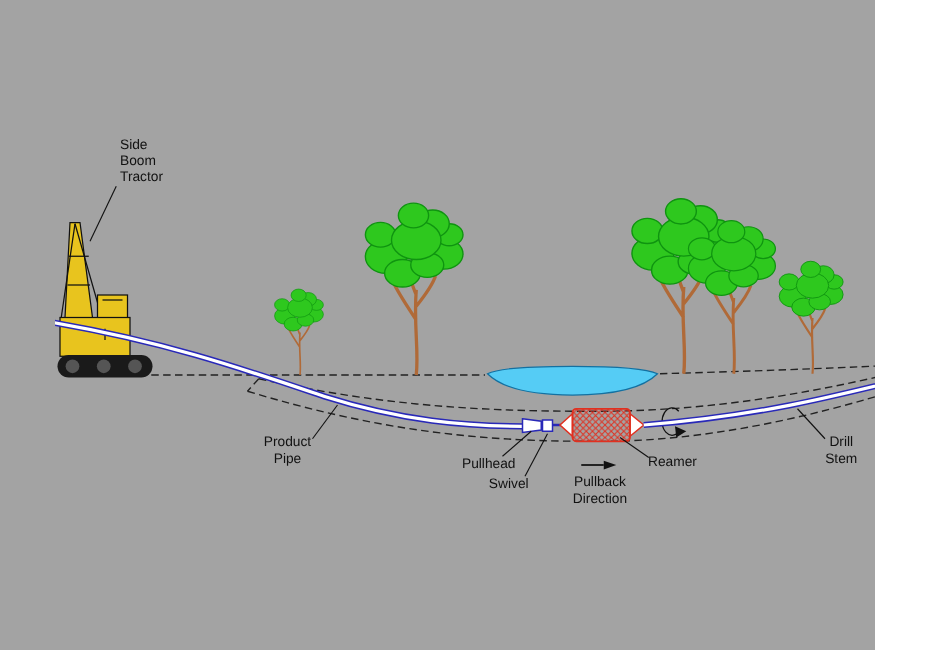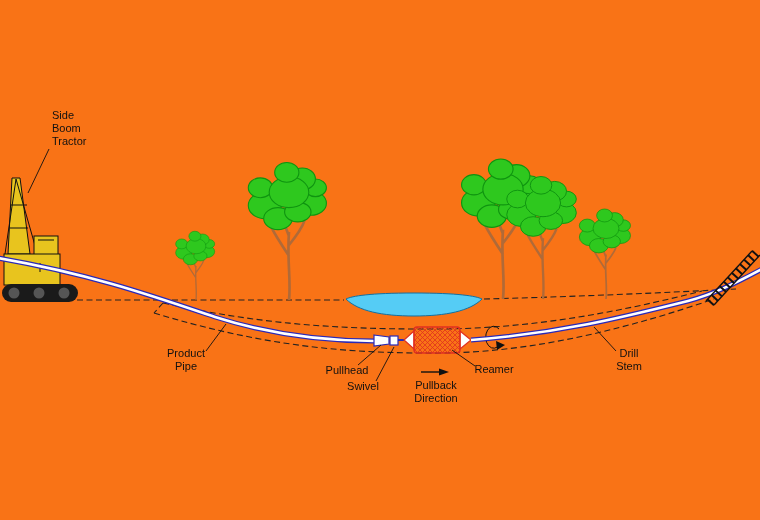--- a/index.html
+++ b/index.html
@@ -1,17 +1,17 @@
 <!DOCTYPE html>
 <html><head>
 <meta charset="utf-8">
 <style>
   html,body{margin:0;padding:0;background:#ffffff;}
-  .canvas{position:relative;width:760px;height:520px;background:#f97316;overflow:hidden;
-          font-family:"Liberation Sans", sans-serif;}
+  .canvas{position:relative;width:656px;height:520px;background:#a3a3a3;overflow:hidden;
+          font-family:"Liberation Sans", sans-serif;padding-left:44px;}
   svg{display:block;}
   text{font-family:"Liberation Sans", sans-serif;font-size:11px;fill:#111;}
   .dash{stroke:#222;stroke-width:1.1;stroke-dasharray:6 3.5;fill:none;}
   .leader{stroke:#111;stroke-width:0.9;fill:none;}
   .leaf{fill:#2ec81e;stroke:#0f9410;stroke-width:1;}
   .trunk{stroke:#b06a38;stroke-width:2.4;fill:none;}
   .pipe-core{fill:none;stroke-width:5;}
   .pipe-gap{fill:none;stroke:#ffffff;stroke-width:2.6;}
   .machine-line{stroke:#111;stroke-width:1;}
 </style>

